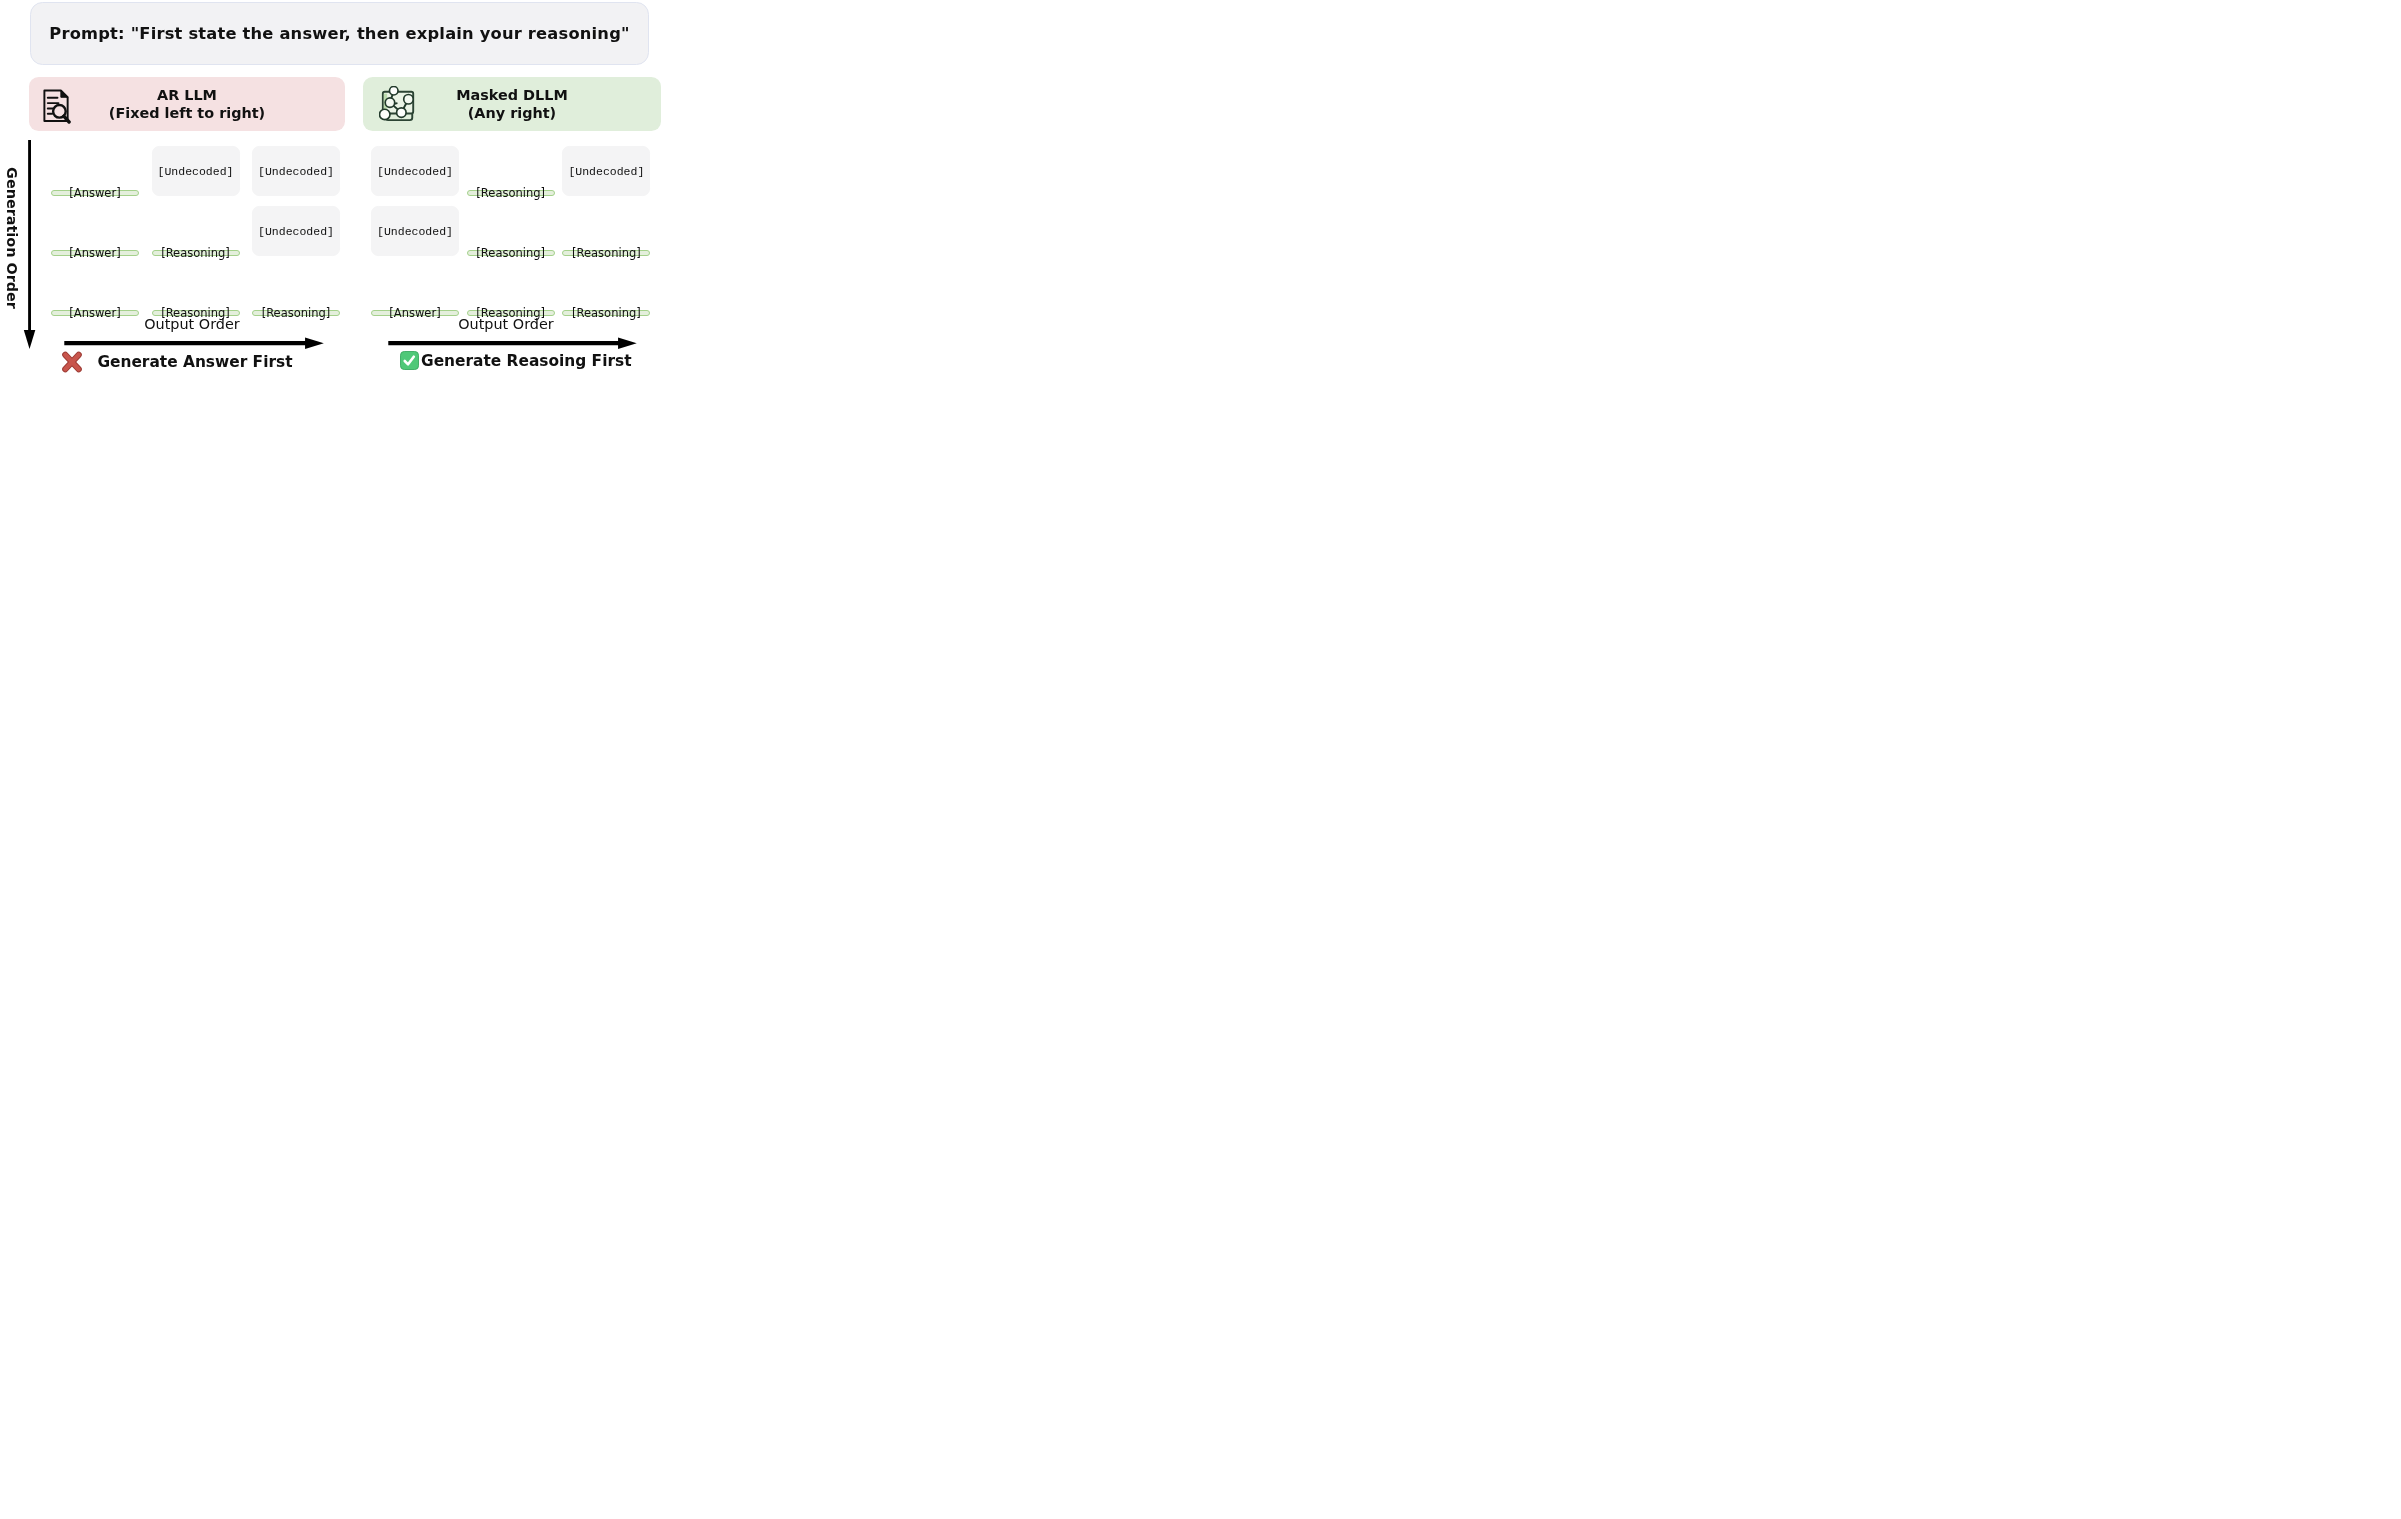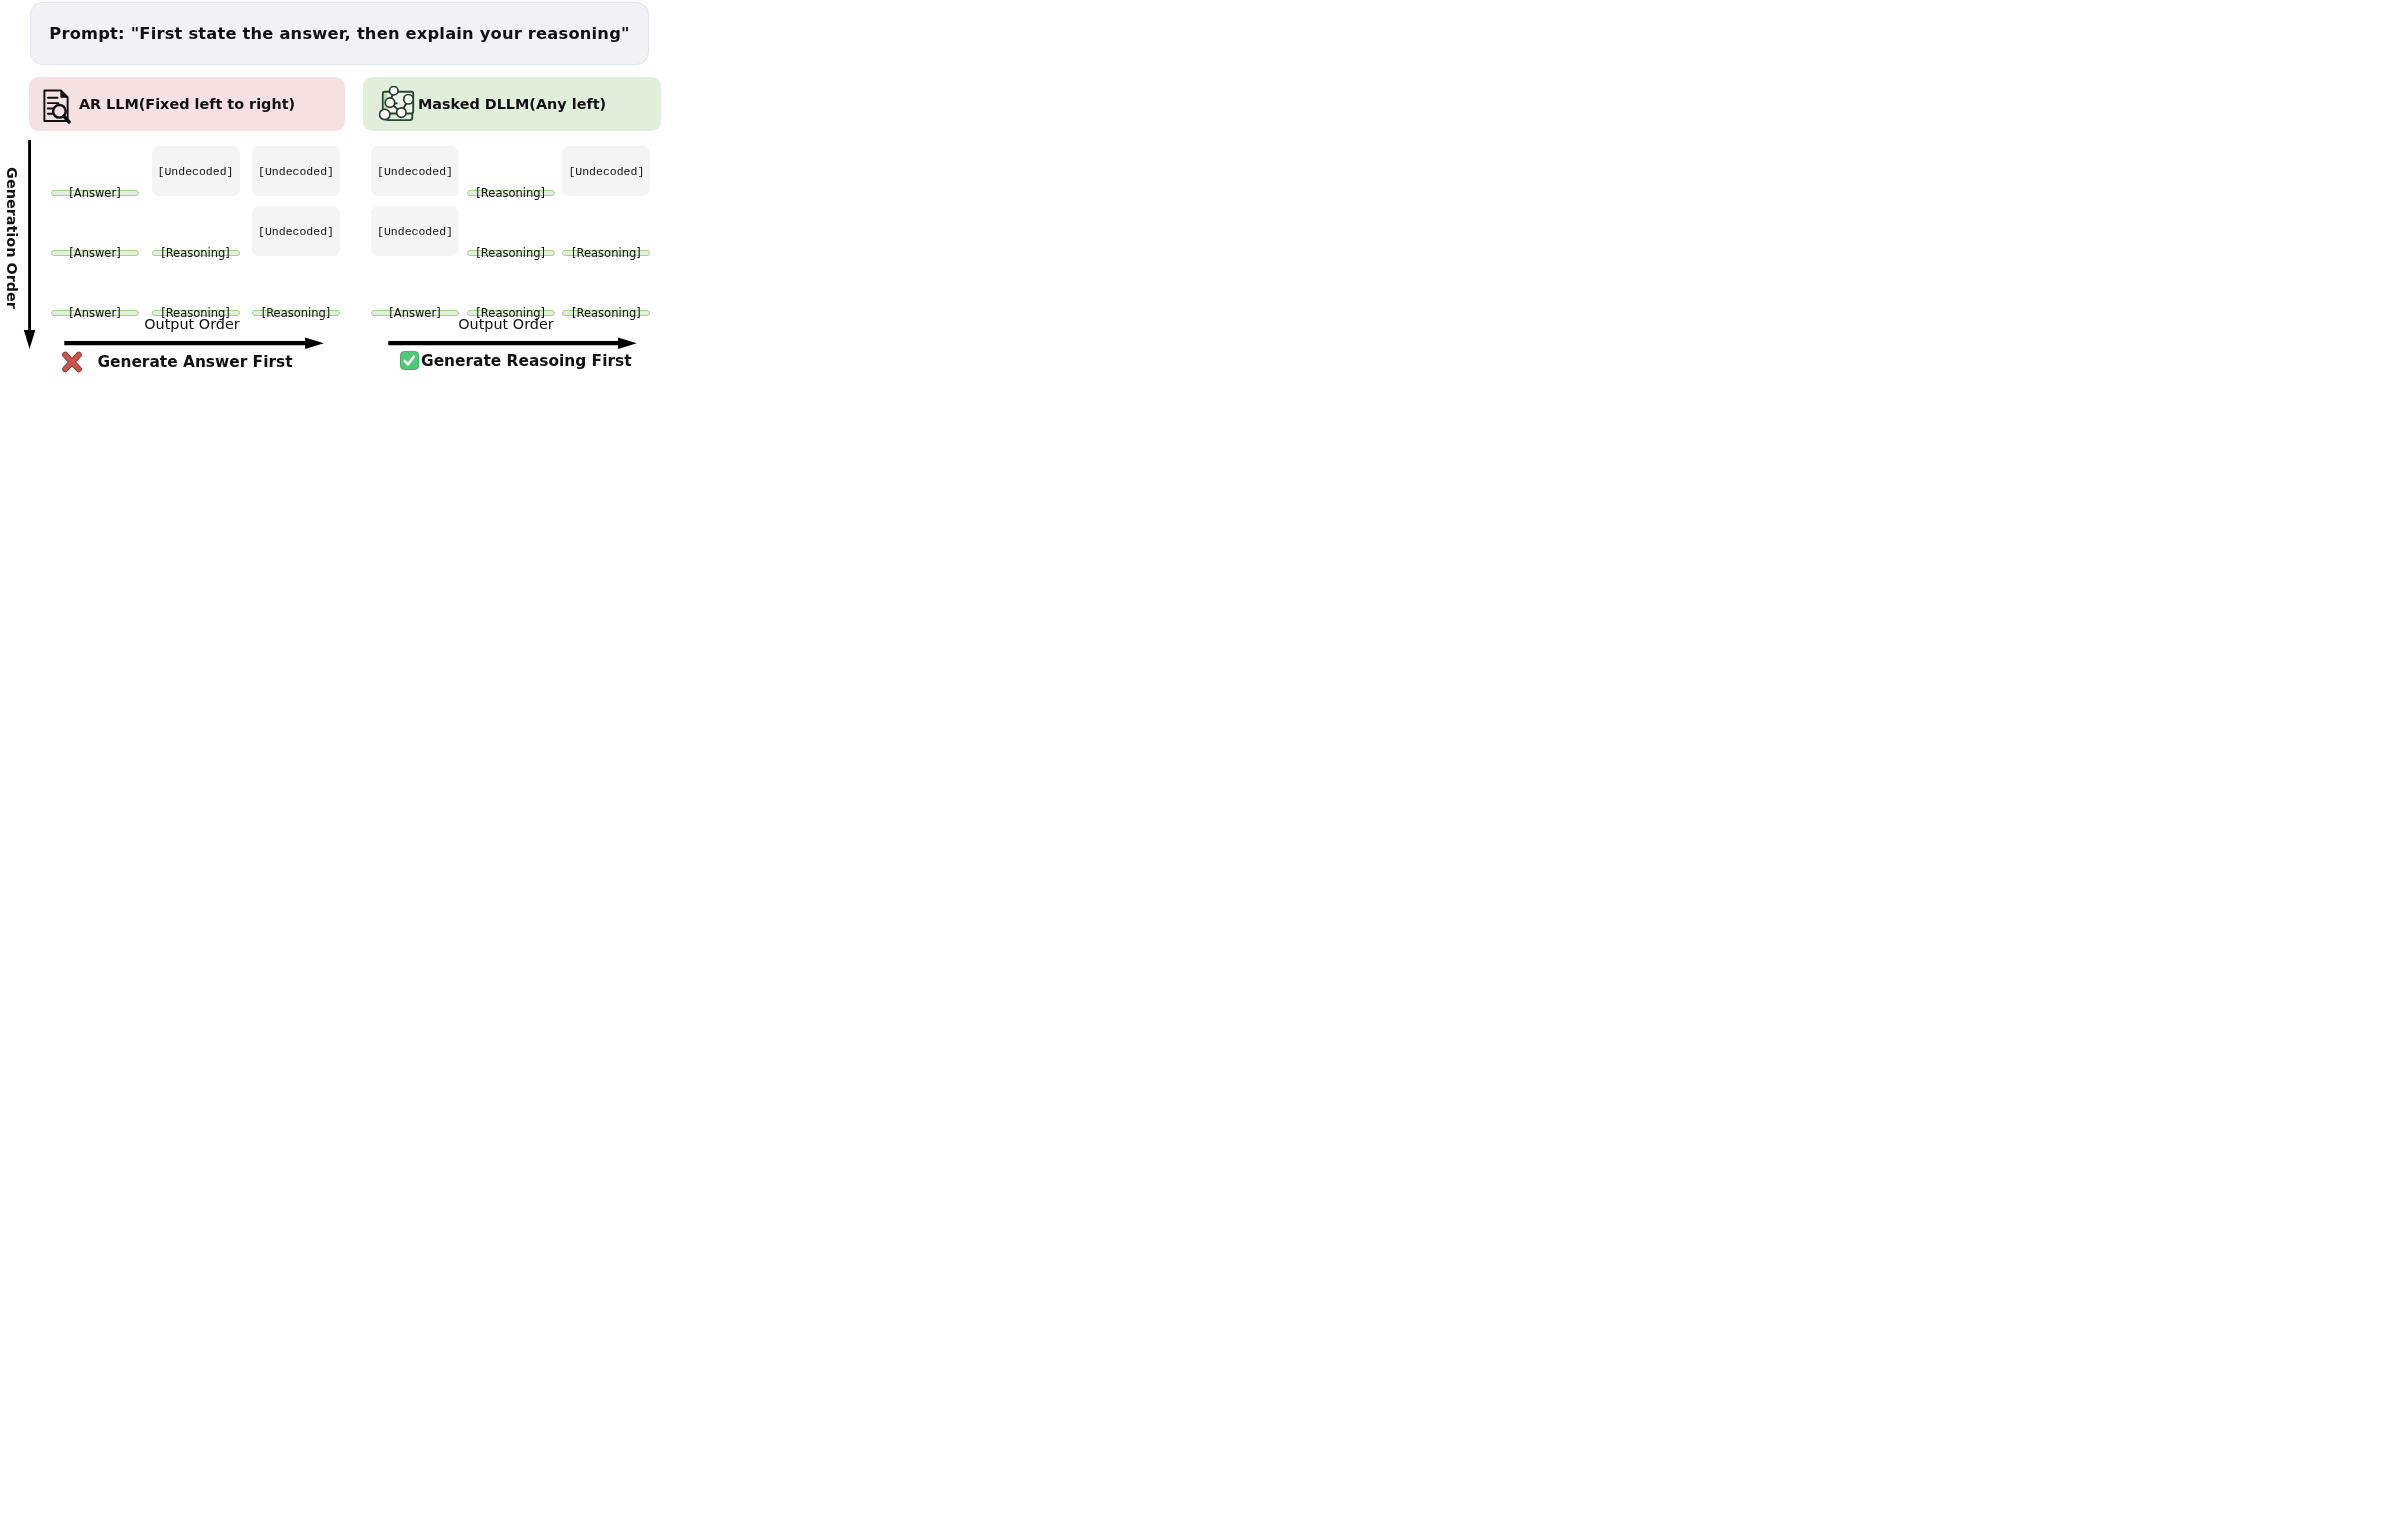--- a/index.html
+++ b/index.html
@@ -9,21 +9,21 @@
   
   .prompt-box{position:absolute;left:30px;top:2.4px;width:619px;height:63px;
     background:var(--prompt_bg);border:1px solid var(--prompt_border);border-radius:12.5px;
     display:flex;align-items:center;justify-content:center;box-sizing:border-box;}
   .prompt-box span{font-size:16.3px;font-weight:bold;letter-spacing:0.2px;white-space:nowrap;}
 
   
   .header{position:absolute;top:77px;height:54px;border-radius:9.6px;}
   .header.ar{left:29px;width:316px;background:var(--pink_header);}
   .header.dllm{left:363px;width:298px;background:var(--green_header);}
-  .header .header-text{position:absolute;inset:0;display:flex;flex-direction:row;
+  .header .header-text{position:absolute;inset:0;display:flex;flex-direction:column;
     align-items:center;justify-content:center;text-align:center;font-weight:bold;
     font-size:14.4px;line-height:1.25;}
   .header .hicon{position:absolute;}
   .header.ar .hicon{left:11.5px;top:10.6px;}
   .header.dllm .hicon{left:16.3px;top:8.6px;}
 
   
   .grid{position:absolute;top:146px;display:grid;grid-template-rows:repeat(3,50px);
     grid-template-columns:repeat(3,88px);row-gap:10px;}
   .grid.left{left:51px;column-gap:12.5px;}
@@ -84,21 +84,21 @@
       <line x1="47" y1="56" x2="62" y2="28" stroke="#223a2b" stroke-width="4"></line>
       <line x1="30" y1="38" x2="44" y2="35" stroke="#223a2b" stroke-width="4" stroke-dasharray="9 6"></line>
       <circle cx="31" cy="10" r="9" fill="#fdfefc" stroke="#223a2b" stroke-width="3.5"></circle>
       <circle cx="62" cy="28" r="10" fill="#f4f9f1" stroke="#223a2b" stroke-width="3.5"></circle>
       <circle cx="23" cy="35" r="10" fill="#f4f9f1" stroke="#223a2b" stroke-width="3.5"></circle>
       <circle cx="47" cy="56" r="10" fill="#fdfefc" stroke="#223a2b" stroke-width="3.5"></circle>
       <circle cx="12" cy="60" r="11" fill="#fdfefc" stroke="#223a2b" stroke-width="3.5"></circle>
     </svg>
     <div class="header-text">
       <div>Masked DLLM</div>
-      <div>(Any left)</div>
+      <div>(Any right)</div>
     </div>
   </div>
 
   <div class="y-label">Generation Order</div>
   <svg class="axis-svg" style="left:19px;top:140px;" width="21.6" height="211" viewBox="0 0 45 440">
     <line x1="22" y1="0" x2="22" y2="400" stroke="#000" stroke-width="6"></line>
     <polygon points="10,396 34,396 22,436" fill="#000"></polygon>
   </svg>
 
   <div class="grid left">

